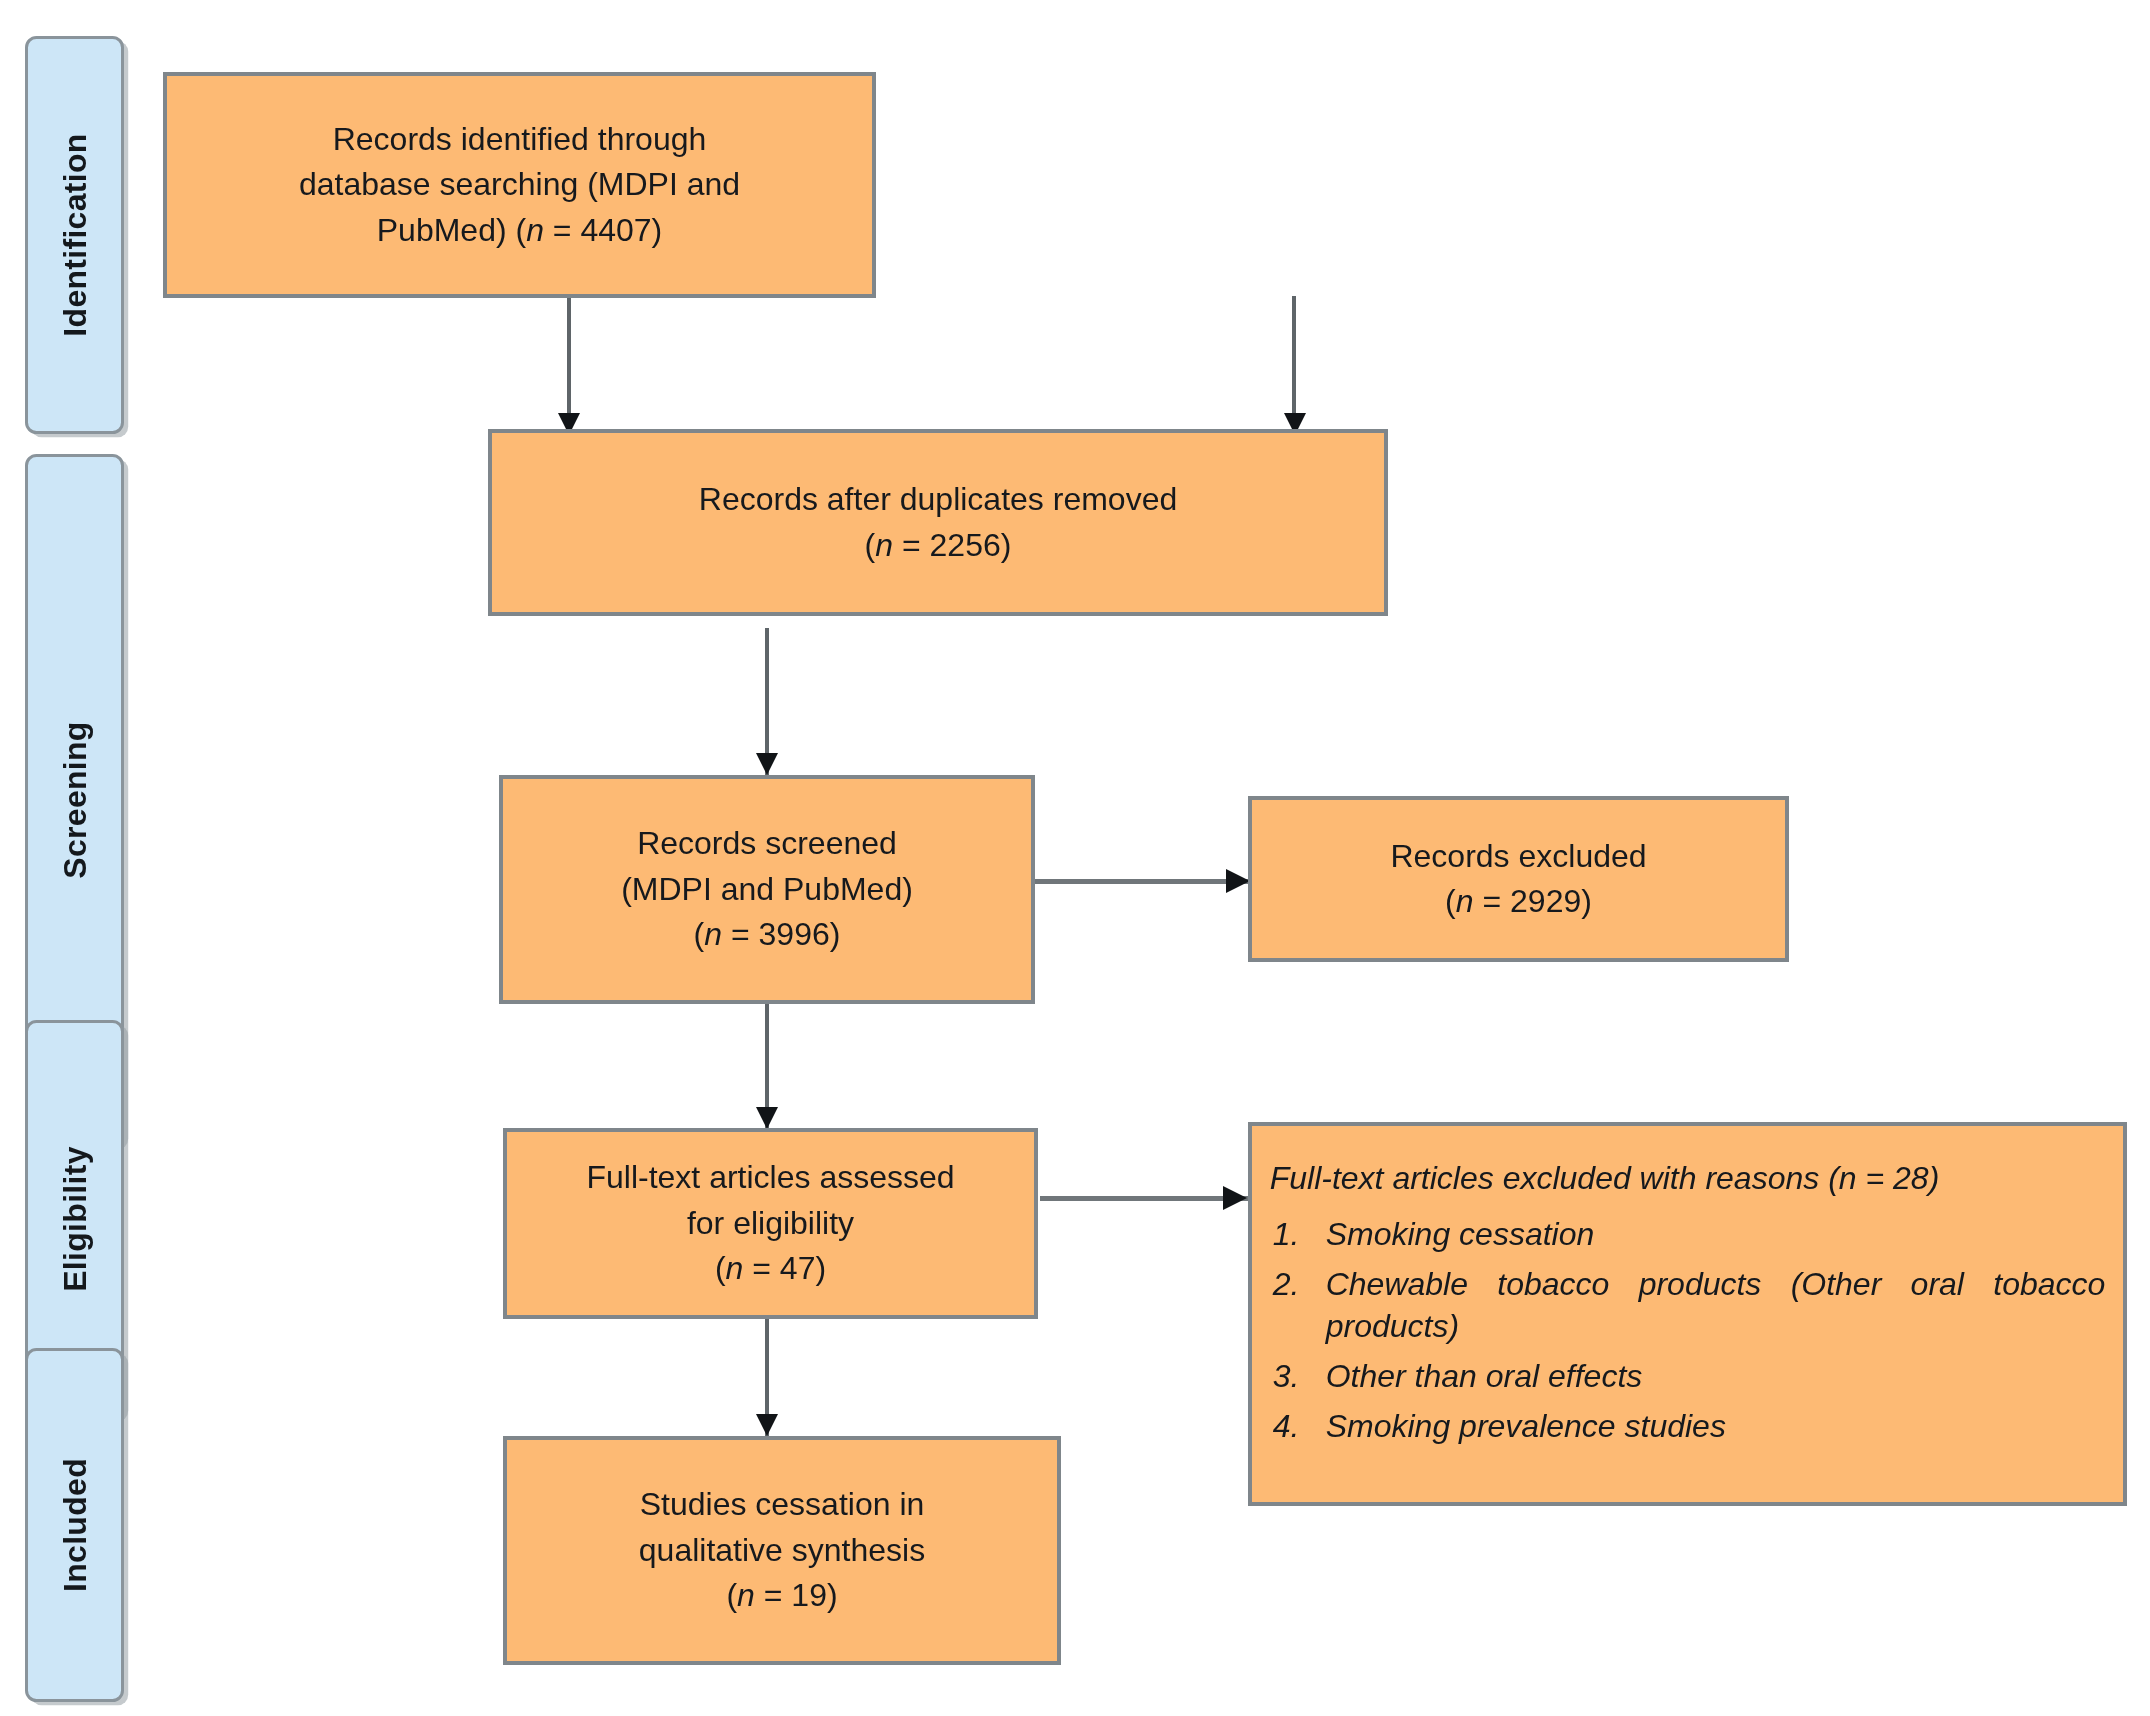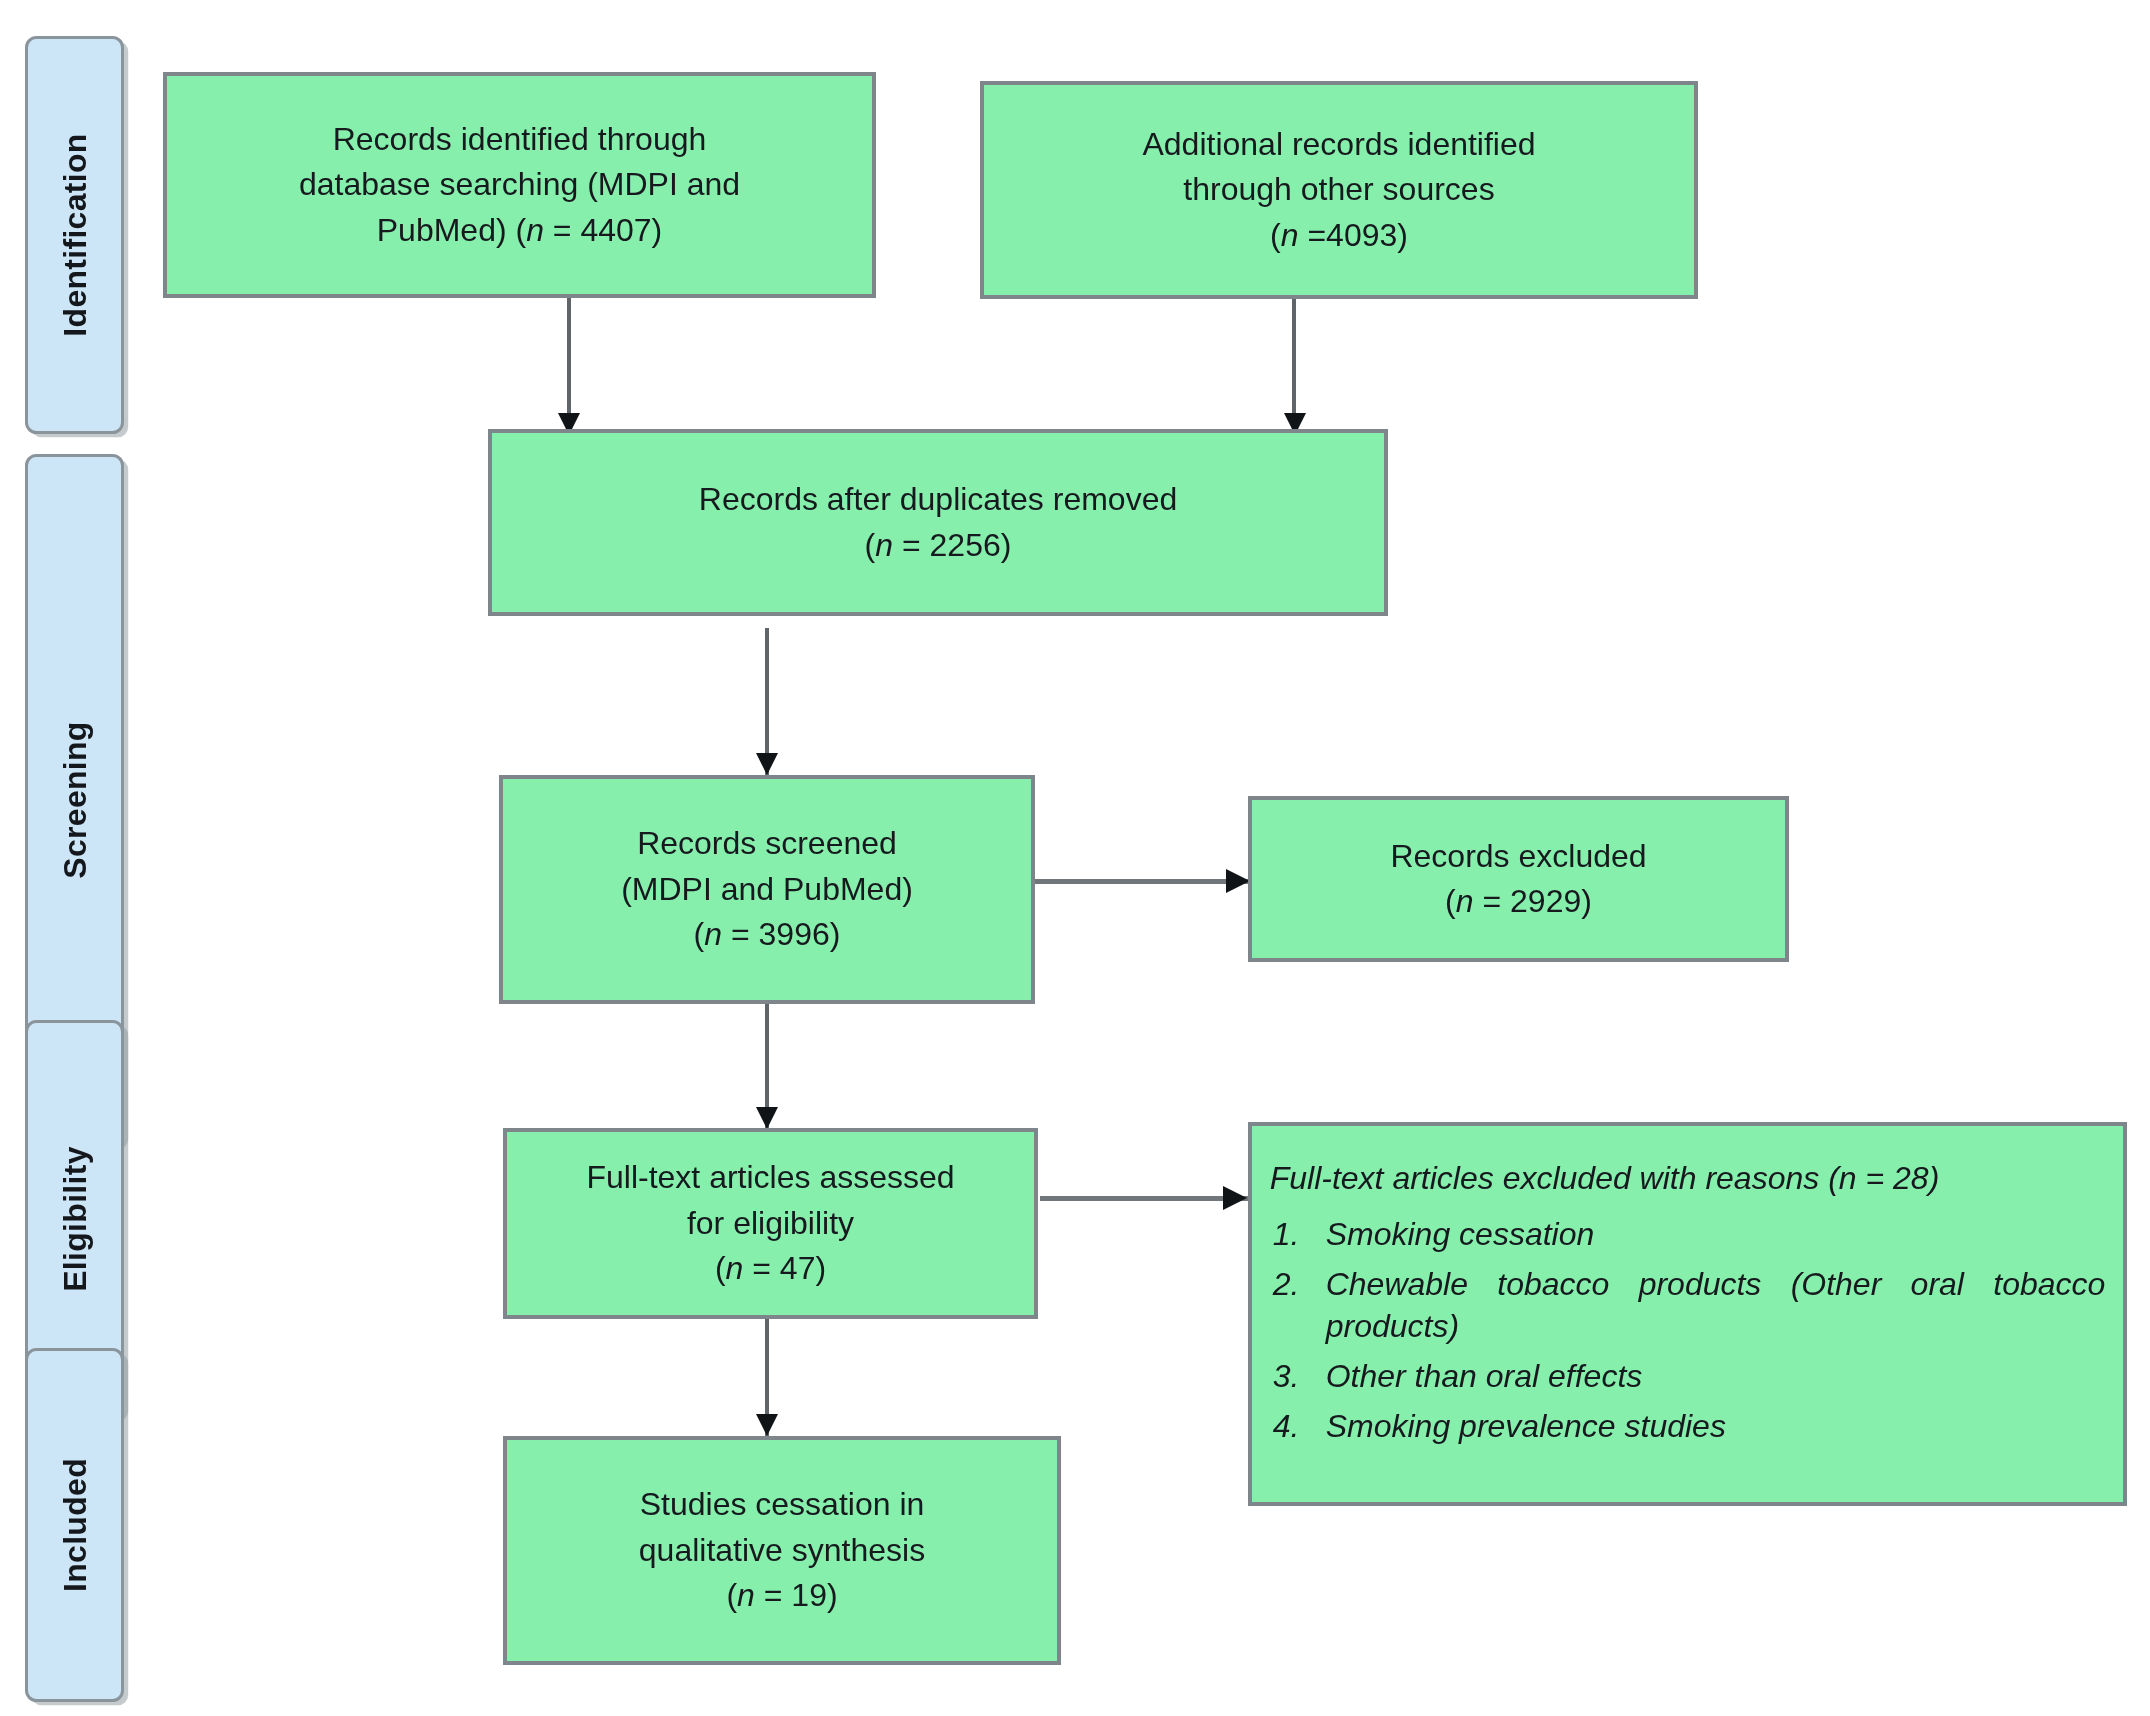--- a/index.html
+++ b/index.html
@@ -36,21 +36,21 @@
     font-weight: bold;
     font-size: 32px;
     color: #14181c;
     letter-spacing: 0.3px;
   }
 
   
   .node {
     position: absolute;
     box-sizing: border-box;
-    background: #86efac;
+    background: #fdba74;
     border: 4.2px solid #7f868b;
     display: flex;
     align-items: center;
     justify-content: center;
     text-align: center;
   }
   .node-text {
     font-size: 32px;
     line-height: 1.42;
     color: #16191d;
@@ -162,27 +162,20 @@
   <div class="arrow-down" style="left:756px; top:1414px;"></div>
 
   <div class="node" style="left:163px; top:72px; width:713px; height:226px;">
     <div class="node-text">
       <span>Records identified through</span><br>
       <span>database searching (MDPI and</span><br>
       <span>PubMed) (</span><span class="em">n</span><span> = 4407)</span>
     </div>
   </div>
 
-  <div class="node" style="left:980px; top:81px; width:718px; height:218px;">
-    <div class="node-text">
-      <span>Additional records identified</span><br>
-      <span>through other sources</span><br>
-      <span>(</span><span class="em">n</span><span> =4093)</span>
-    </div>
-  </div>
 
   <div class="node" style="left:488px; top:429px; width:900px; height:187px;">
     <div class="node-text">
       <span>Records after duplicates removed</span><br>
       <span>(</span><span class="em">n</span><span> = 2256)</span>
     </div>
   </div>
 
   <div class="node" style="left:499px; top:775px; width:536px; height:229px;">
     <div class="node-text">

